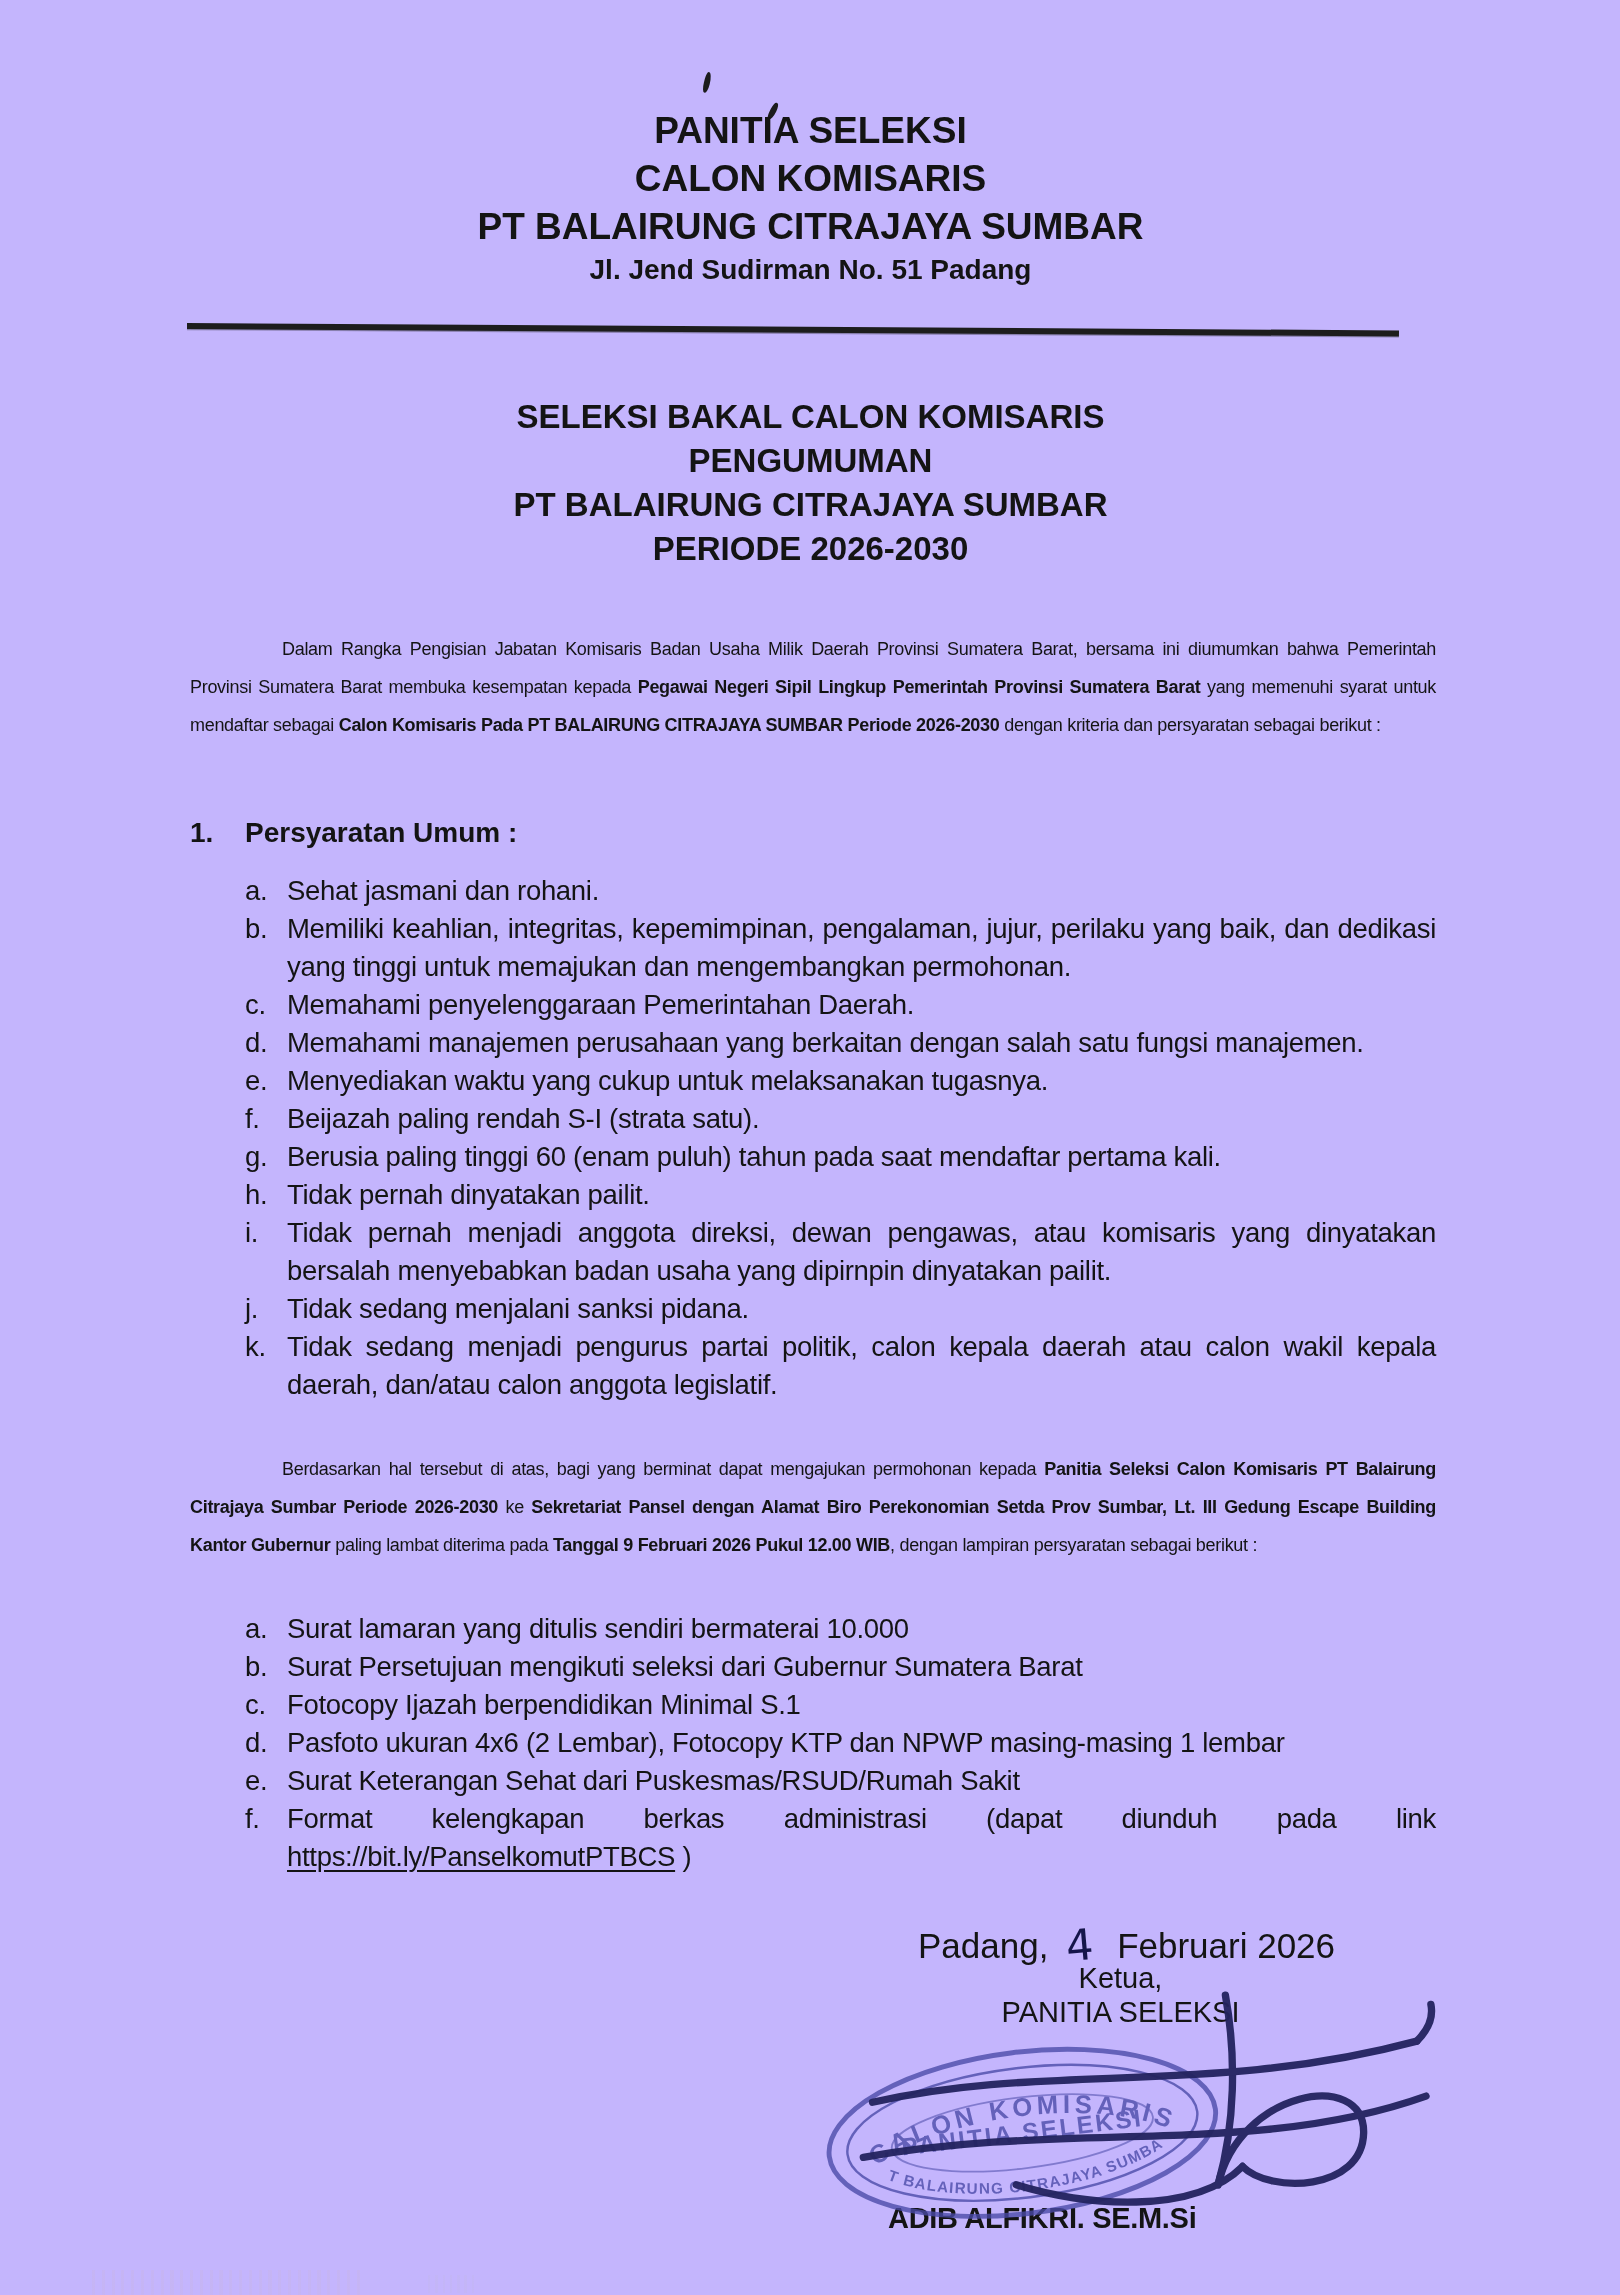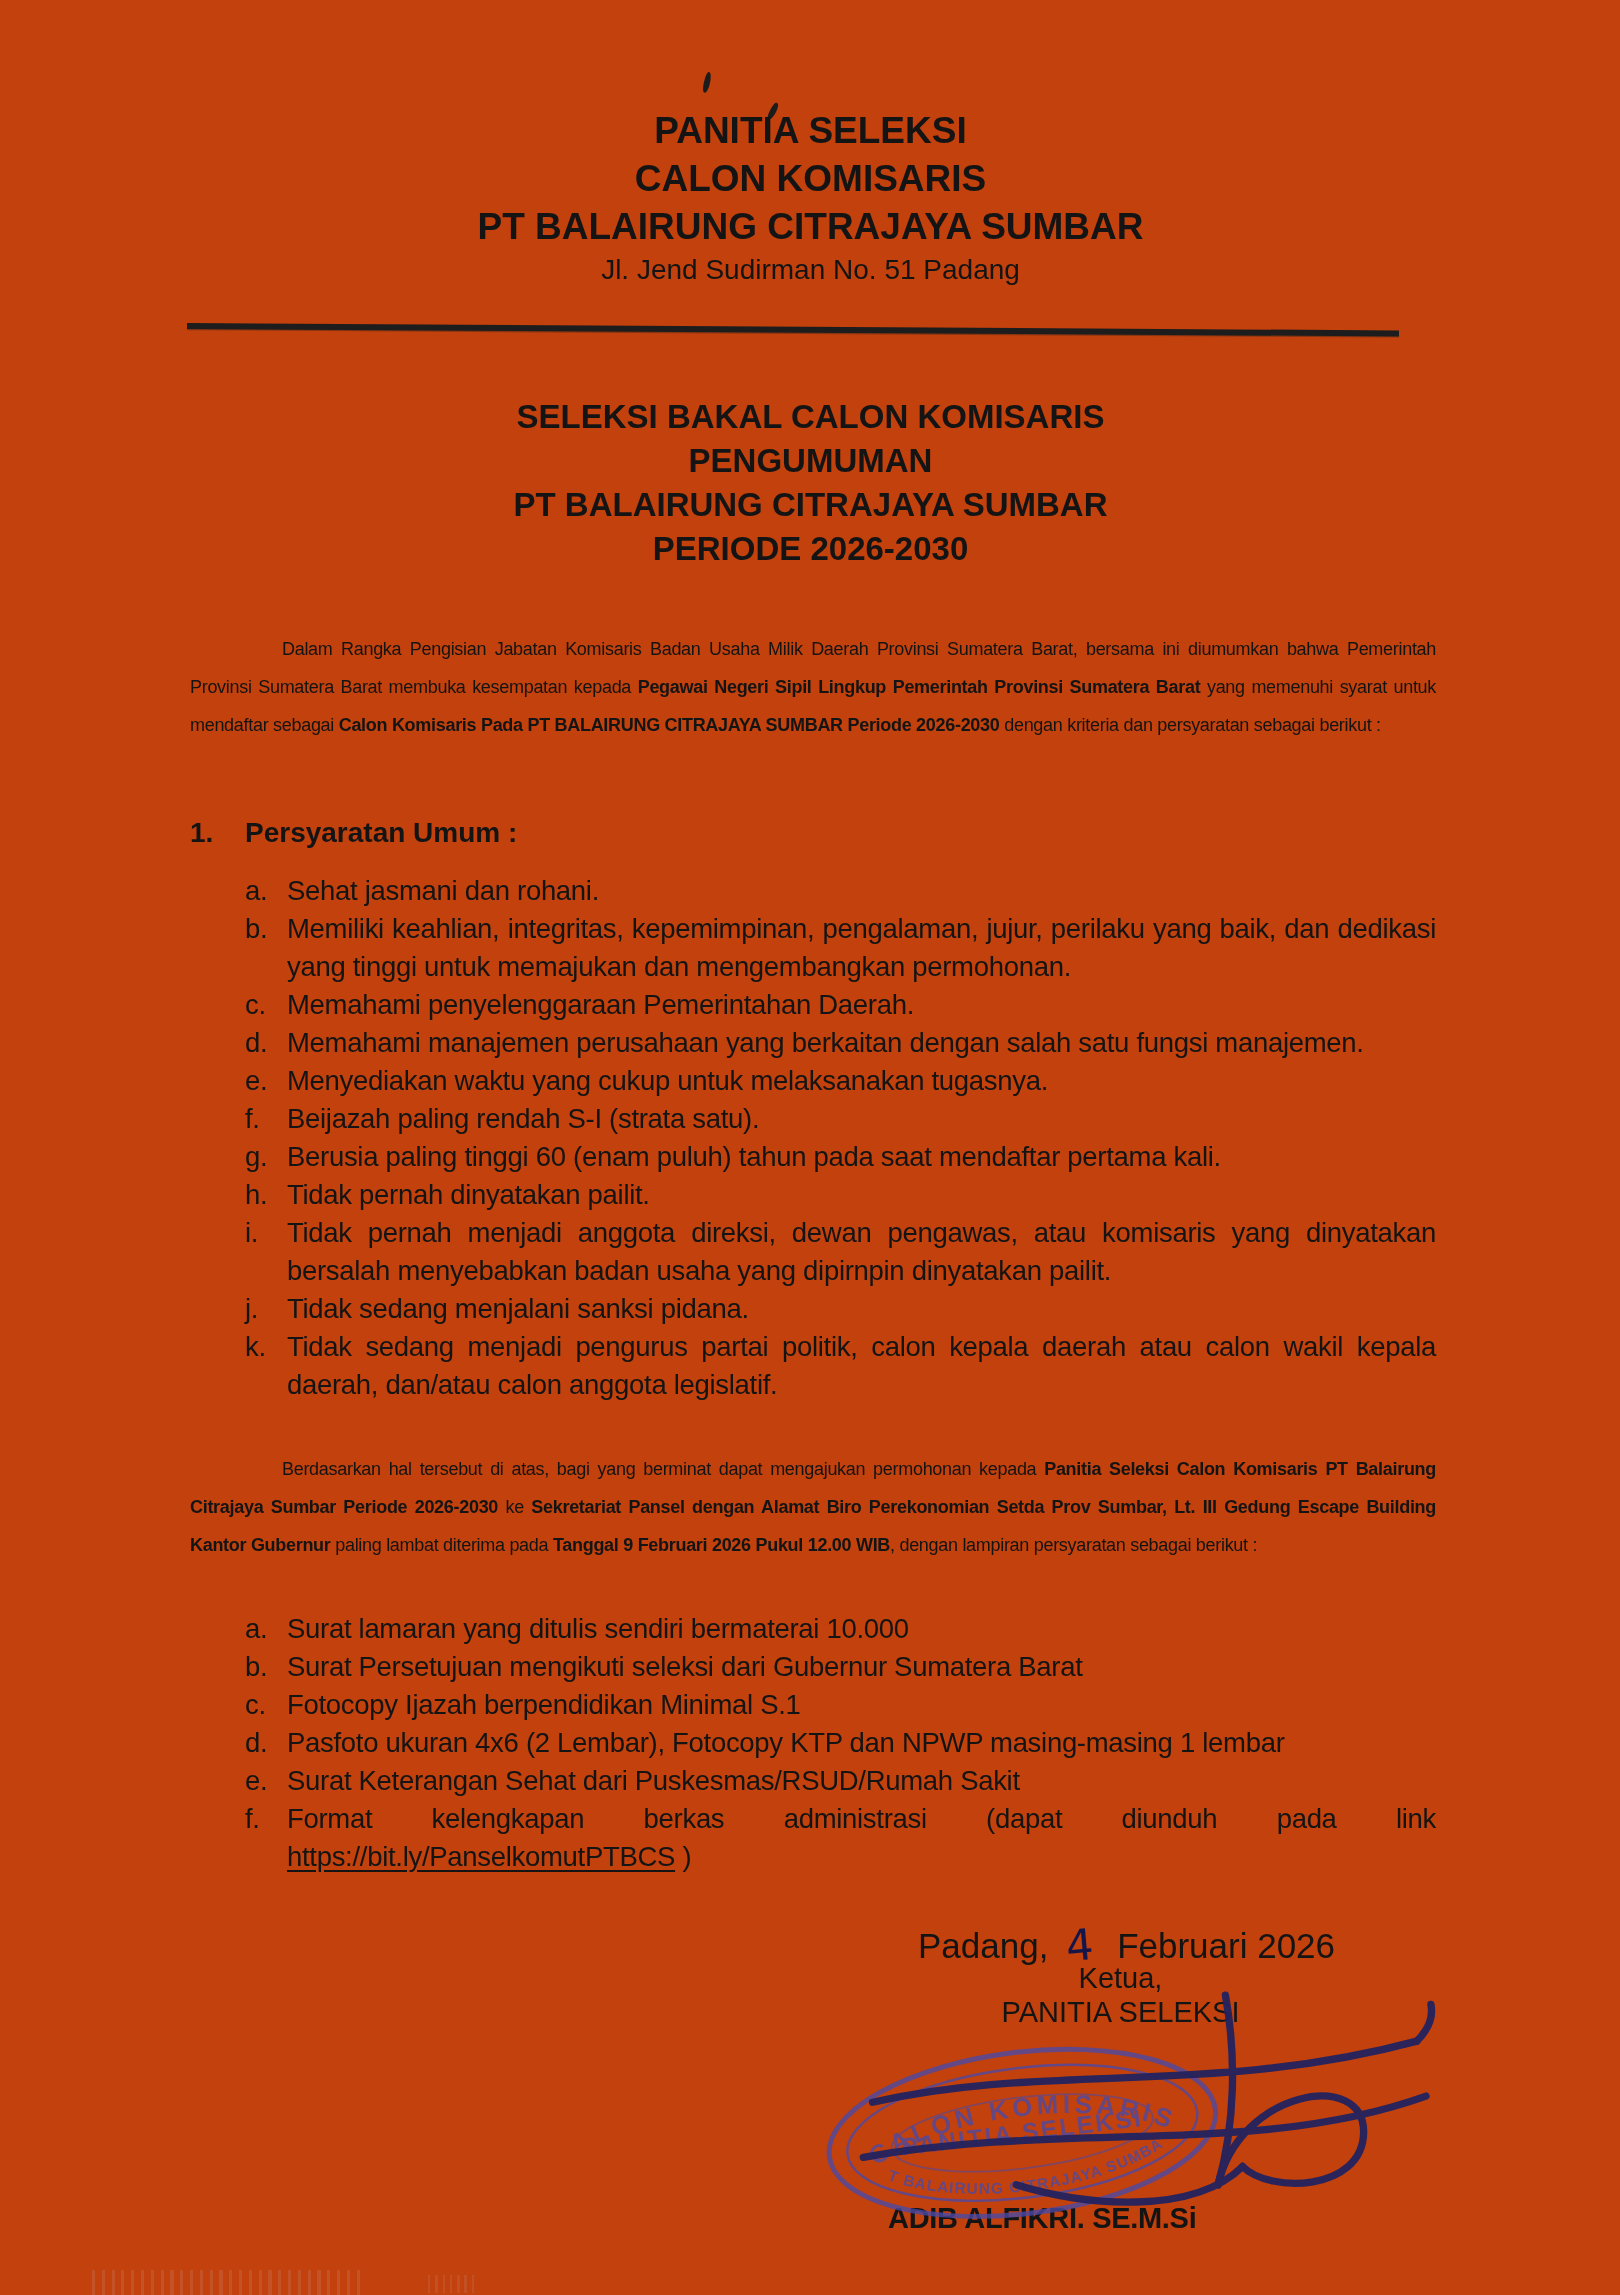--- a/index.html
+++ b/index.html
@@ -1,38 +1,38 @@
 <!DOCTYPE html>
 <html style="font-size:9.8px"><head>
 <meta charset="utf-8">
 <style>
   html,body{margin:0;padding:0;}
   body{
     width:1621px;height:2295px;background:#ffffff;
     font-family:"Liberation Sans", sans-serif;color:#141414;
     position:relative;overflow:hidden;
   }
-  .page{position:absolute;inset:0;background:#c2410c;}
+  .page{position:absolute;inset:0;background:#c4b5fd;}
   .b{font-weight:bold;}
   .u{text-decoration:underline;text-underline-offset:3.7px;}
 
   
   .speck{position:absolute;background:#1c1c1c;border-radius:40% 60% 50% 50%;}
   .speck1{left:704px;top:72px;width:6.1px;height:21px;transform:rotate(14deg);}
   .speck2{left:770px;top:102px;width:5.5px;height:18.4px;transform:rotate(26deg);border-radius:50% 50% 60% 40%;}
   .noise{position:absolute;opacity:.5;}
   .noise1{left:92px;top:2270px;width:269px;height:24.5px;
     background:repeating-linear-gradient(90deg, rgba(205,180,195,.30) 0 3.1px, rgba(255,255,255,0) 3.1px 9.8px);}
   .noise2{left:428px;top:2275px;width:49px;height:18.4px;
     background:repeating-linear-gradient(90deg, rgba(190,185,205,.25) 0 2.4px, rgba(255,255,255,0) 2.4px 7.3px);}
 
   
   .letterhead{position:absolute;top:107px;left:0;width:100%;text-align:center;}
   .lh-line{font-weight:bold;font-size:37px;line-height:48px;letter-spacing:0px;}
-  .lh-address{font-size:28px;line-height:36px;margin-top:1.2px;font-weight:normal;}
+  .lh-address{font-size:28px;line-height:36px;margin-top:1.2px;font-weight:bold;}
   .rule{position:absolute;top:323px;left:187px;width:1212px;height:5.5px;background:#1d1d1d;
     transform:rotate(0.35deg);transform-origin:left center;box-shadow:0 1.2px 0 rgba(30,30,30,.35);}
 
   
   .doc-title{position:absolute;top:395px;left:0;width:100%;text-align:center;}
   .dt-line{font-weight:bold;font-size:33px;line-height:44px;}
 
   
   .para{position:absolute;left:190px;right:185px;font-size:18px;line-height:38px;
     text-align:justify;letter-spacing:-0.3px;}

